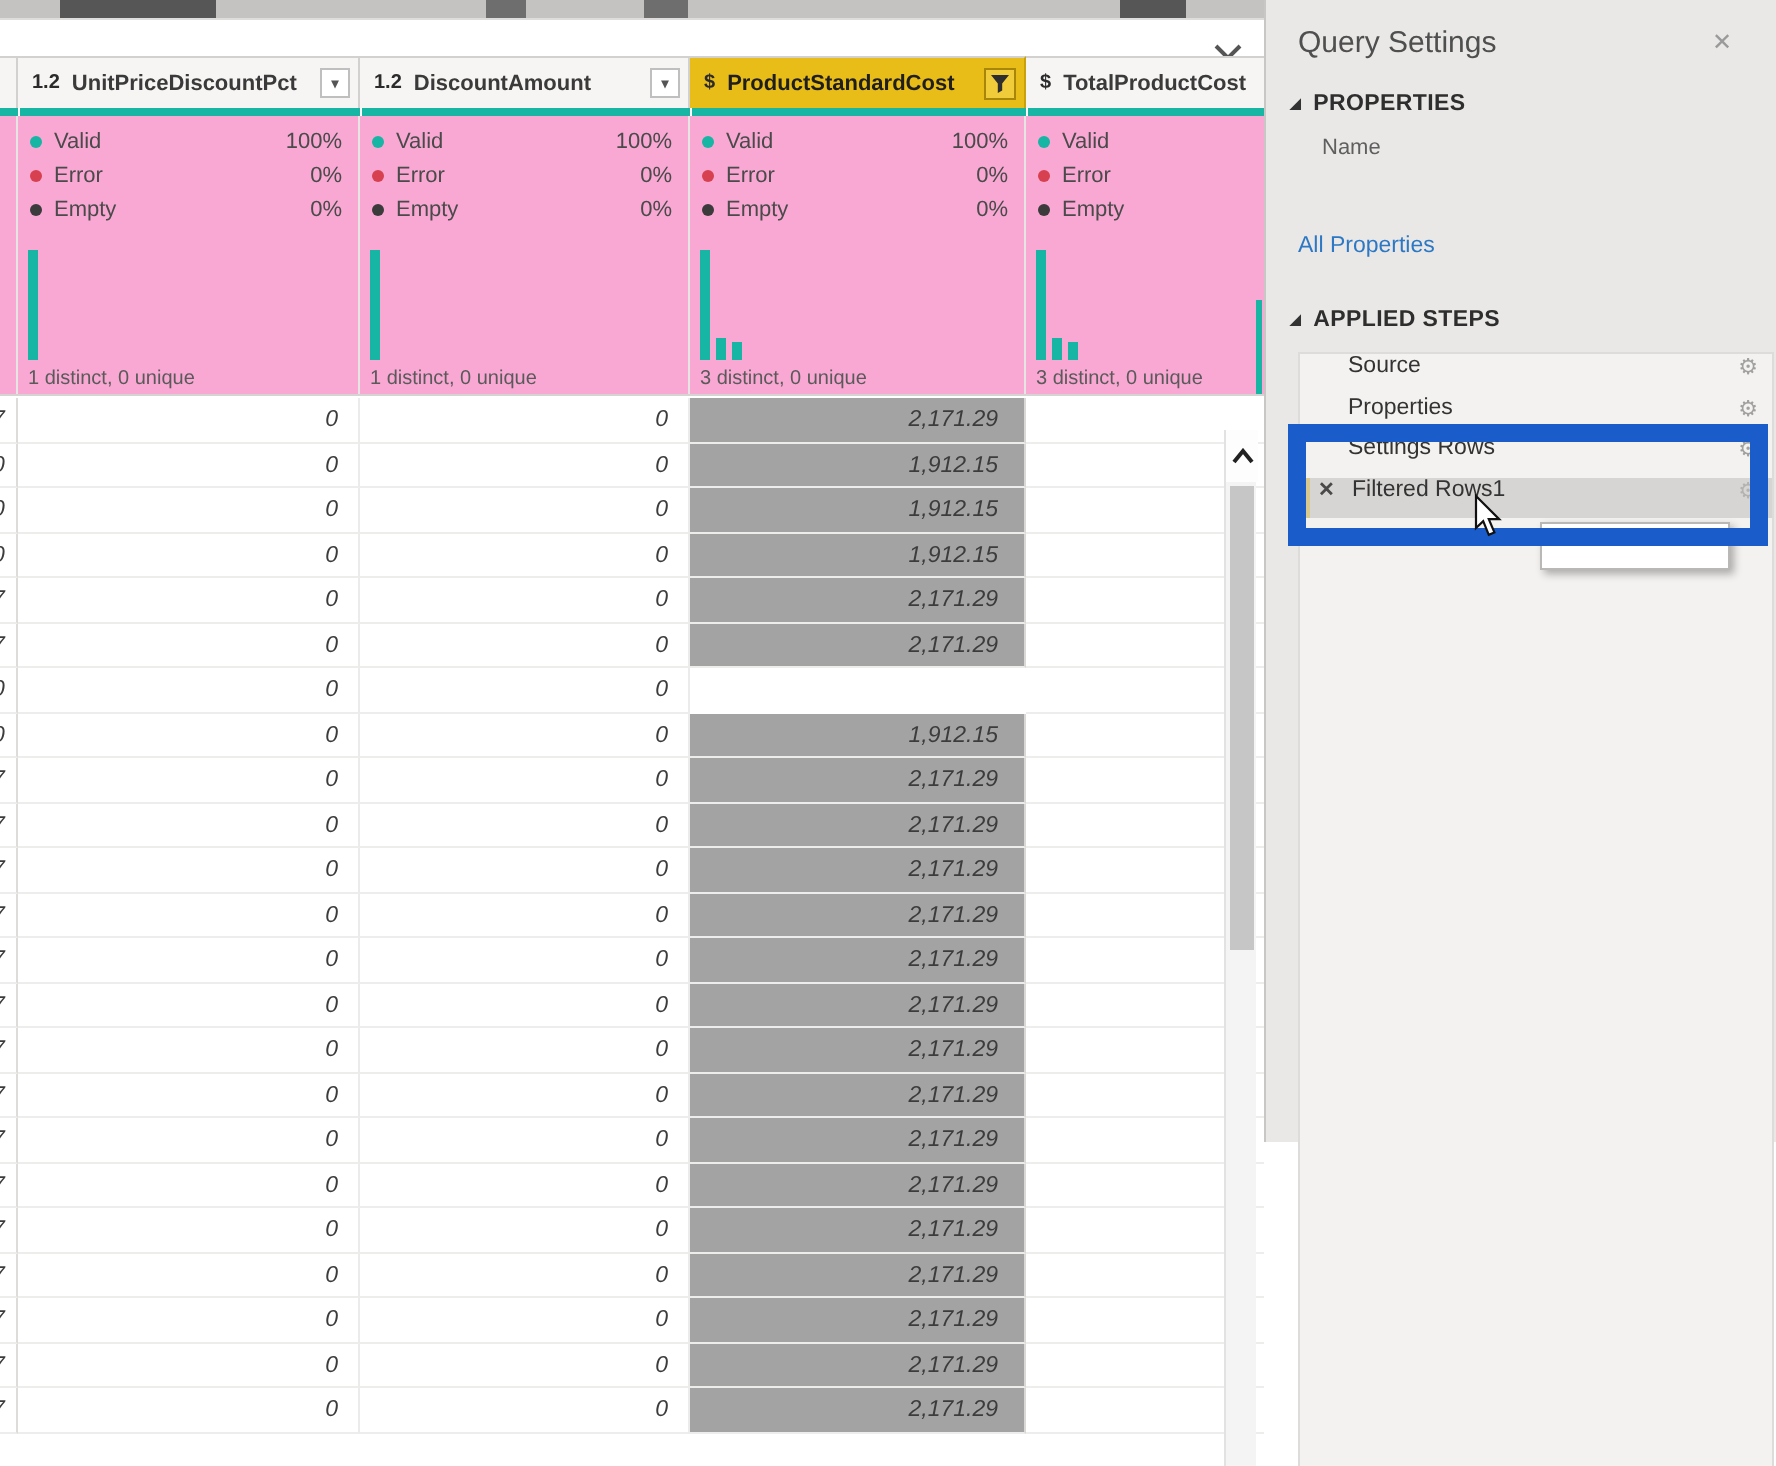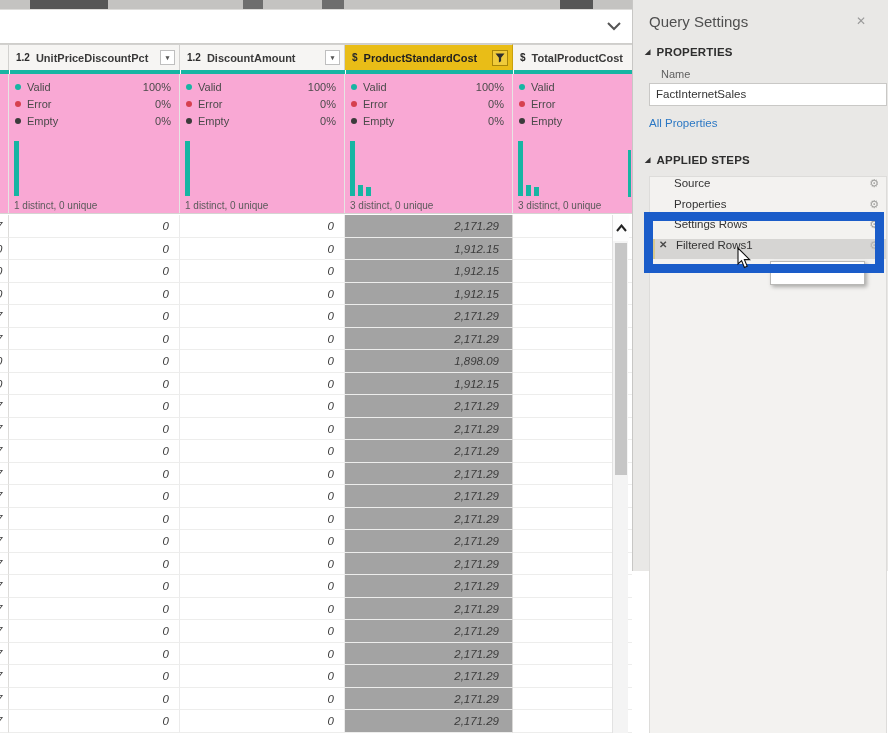--- a/index.html
+++ b/index.html
@@ -10,21 +10,21 @@
   
   .top-strip{left:0;top:0;width:888px;height:9px;background:#c4c3c1;}
   .top-strip .blk{position:absolute;top:0;height:9px;background:#565656;}
 
   
   .formula-bar{left:0;top:9px;width:632px;height:35px;background:#ffffff;
                border-top:1px solid #dedddb;border-bottom:1px solid #cfcecb;box-sizing:border-box;}
   .fb-chevron{position:absolute;right:10px;top:10px;width:16px;height:12px;cursor:pointer;}
 
   
-  .grid{left:0;top:44px;width:632px;height:689px;padding-left:28px;}
+  .grid{left:0;top:28px;width:632px;height:689px;padding-left:28px;}
   .hcell{position:absolute;top:0;height:26px;background:#f6f5f3;border-top:1px solid #d2d1cf;
          border-right:1px solid #d2d1cf;box-sizing:border-box;display:flex;align-items:center;
          font-size:11px;font-weight:bold;color:#3a3a3a;white-space:nowrap;overflow:hidden;cursor:pointer;}
   .hcell .ticon{font-weight:bold;font-size:10px;color:#2b2b2b;margin:0 6px 0 7px;}
   .hcell.sel{background:#e9bd17;border-right:1px solid #c9a10d;color:#1f1f1f;}
   .dd-btn{position:absolute;right:4px;top:5px;width:15px;height:15px;background:#fff;
           border:1px solid #bfbfbf;box-sizing:border-box;display:flex;align-items:center;
           justify-content:center;font-size:7px;color:#555;cursor:pointer;}
   .filt-btn{position:absolute;right:4px;top:5px;width:16px;height:16px;background:#f0cb3a;
             border:1px solid #a8860a;box-sizing:border-box;display:flex;align-items:center;
@@ -286,21 +286,20 @@
         <div class="cell edge"><span>7</span></div>
         <div class="cell c1">0</div>
         <div class="cell c2">0</div>
         <div class="cell c3">2,171.29</div>
         <div class="cell c4"></div>
       </div>
       <div class="row">
         <div class="cell edge"><span>0</span></div>
         <div class="cell c1">0</div>
         <div class="cell c2">0</div>
-        <div class="cell c3">1,898.09</div>
         <div class="cell c4"></div>
       </div>
       <div class="row">
         <div class="cell edge"><span>0</span></div>
         <div class="cell c1">0</div>
         <div class="cell c2">0</div>
         <div class="cell c3">1,912.15</div>
         <div class="cell c4"></div>
       </div>
       <div class="row">
@@ -423,21 +422,20 @@
 
 <div class="abs panel">
   <div class="qs-title">Query Settings</div>
   <div class="qs-close">✕</div>
 
   <div class="sec-hdr" style="top:46px">
     <span class="tri">◢</span>
     <span>PROPERTIES</span>
   </div>
   <div class="fld-label" style="top:68px">Name</div>
-  <div class="name-input">FactInternetSales</div>
   <div class="all-props">All Properties</div>
 
   <div class="sec-hdr" style="top:154px">
     <span class="tri">◢</span>
     <span>APPLIED STEPS</span>
   </div>
 
   <div class="steps">
     <div class="step">
       <span class="lbl">Source</span>

